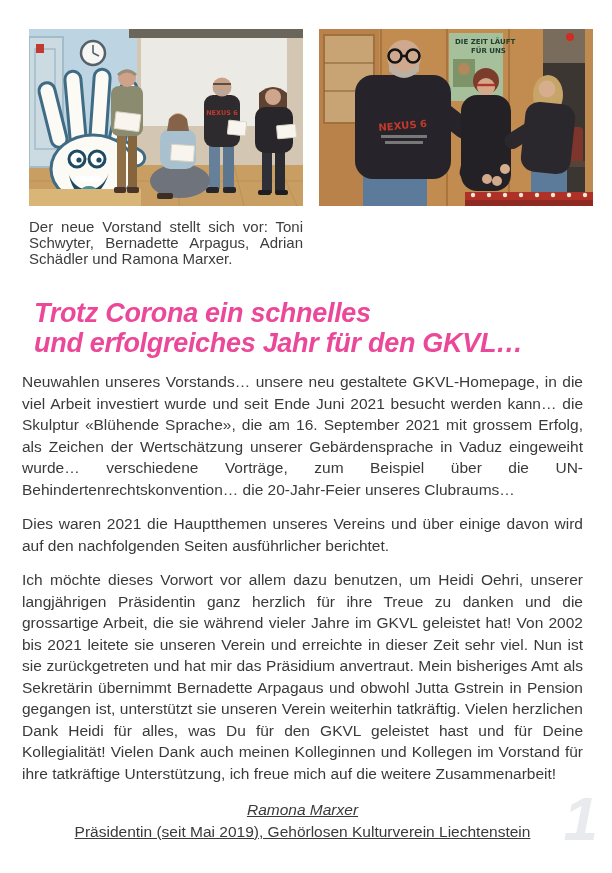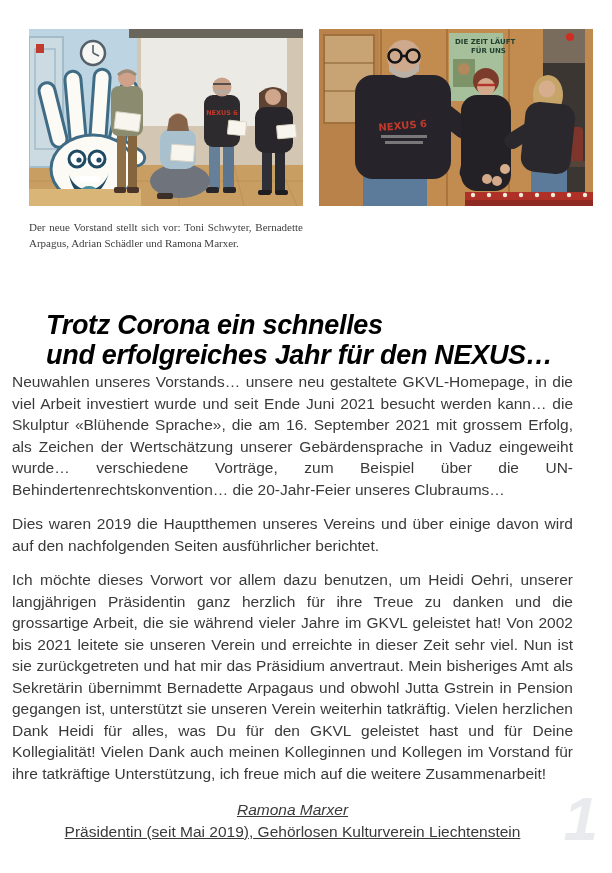--- a/index.html
+++ b/index.html
@@ -16,35 +16,35 @@
     position:absolute;left:29px;top:29px;width:564px;
     display:flex;gap:16px;
   }
   figure{margin:0;width:274px;}
   .photo{
     width:274px;height:177px;overflow:hidden;background:#f97316;
   }
   .photo svg{display:block;}
   .caption{
     margin-top:13px;
-    font-size:11px;line-height:16px;
-    text-align:justify;color:#3d3d3d;font-family:Liberation Serif, serif;
+    font-size:15px;line-height:16px;
+    text-align:justify;color:#3d3d3d;
   }
 
   
   .headline{
-    position:absolute;left:30px;top:294px;width:565px;margin:16px;
+    position:absolute;left:30px;top:294px;width:565px;margin:4px;
     font-size:27px;line-height:30px;
     font-weight:bold;font-style:italic;
-    color:#000000;letter-spacing:-0.3px;
+    color:#ec4899;letter-spacing:-0.3px;
   }
 
   
   .article-body{
-    position:absolute;left:12px;top:371px;width:561px;
+    position:absolute;left:22px;top:371px;width:561px;
     font-size:15.5px;line-height:21.5px;color:#3a3a3a;
   }
   .article-body p{margin:0 0 13px 0;text-align:justify;hyphens:none;}
   .signature{margin-top:15px;}
   .signature p{margin:0;text-align:center;text-decoration:underline;}
   .sig-name{font-style:italic;}
 
   
   .page-number{
     position:absolute;right:14px;top:788px;
@@ -237,26 +237,26 @@
             <circle cx="250" cy="166" r="2.2" fill="#f3ead9"></circle>
             <circle cx="266" cy="166" r="2.2" fill="#f3ead9"></circle>
           </g>
         </svg>
       </div>
     </figure>
   </div>
 
   <h1 class="headline">
     <span>Trotz Corona ein schnelles</span><br>
-    <span>und erfolgreiches Jahr für den NEXUS…</span>
+    <span>und erfolgreiches Jahr für den GKVL…</span>
   </h1>
 
   <div class="article-body">
     <p>Neuwahlen unseres Vorstands… unsere neu gestaltete GKVL-Homepage, in die viel Arbeit investiert wurde und  seit Ende Juni 2021 besucht werden kann… die Skulptur «Blühende Sprache», die am 16. September 2021 mit grossem Erfolg, als Zeichen der Wertschätzung unserer Gebärdensprache in Vaduz eingeweiht wurde… verschiedene Vorträge, zum Beispiel über die UN-Behindertenrechtskonvention… die 20-Jahr-Feier unseres Clubraums…</p>
-    <p>Dies waren 2019 die Hauptthemen unseres Vereins und über einige davon wird auf den nachfolgenden Seiten ausführlicher berichtet.</p>
+    <p>Dies waren 2021 die Hauptthemen unseres Vereins und über einige davon wird auf den nachfolgenden Seiten ausführlicher berichtet.</p>
     <p>Ich möchte dieses Vorwort vor allem dazu benutzen, um Heidi Oehri, unserer langjährigen Präsidentin ganz herzlich für ihre Treue zu danken und die grossartige Arbeit, die sie während vieler Jahre im GKVL geleistet hat! Von 2002 bis 2021 leitete sie unseren Verein und erreichte in dieser Zeit sehr viel. Nun ist sie zurückgetreten und hat mir das Präsidium anvertraut. Mein bisheriges Amt als Sekretärin übernimmt Bernadette Arpagaus und obwohl Jutta Gstrein in Pension gegangen ist, unterstützt sie unseren Verein weiterhin tatkräftig. Vielen herzlichen Dank Heidi für alles, was Du für den GKVL geleistet hast und für Deine Kollegialität! Vielen Dank auch meinen Kolleginnen und Kollegen im Vorstand für ihre tatkräftige Unterstützung, ich freue mich auf die weitere Zusammenarbeit!</p>
     <div class="signature">
       <p class="sig-name">Ramona Marxer</p>
       <p class="sig-role">Präsidentin (seit Mai 2019), Gehörlosen Kulturverein Liechtenstein</p>
     </div>
   </div>
 
   <div class="page-number">1</div>
 </div>
 

